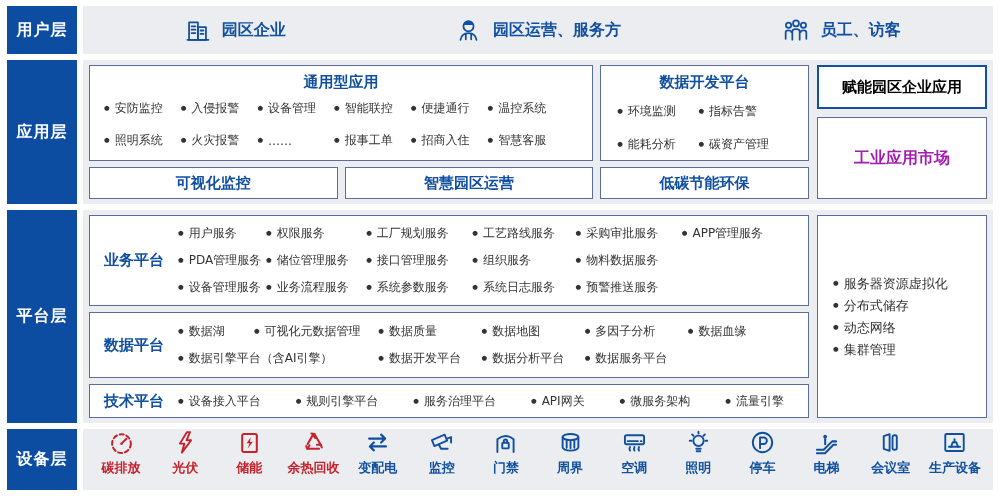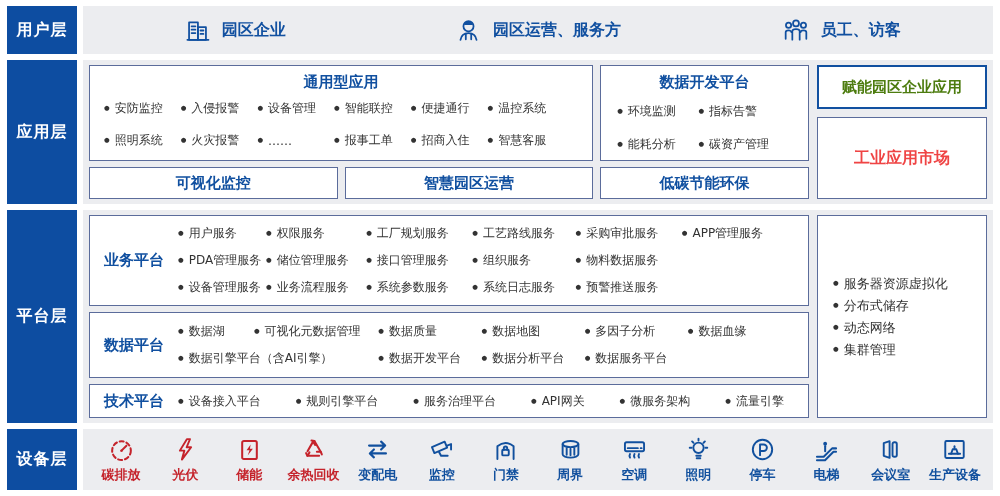--- a/index.html
+++ b/index.html
@@ -35,42 +35,42 @@
   
   .app-row{padding:5px 6px;display:grid;grid-template-columns:1fr 170px;gap:8px;}
   .app-left{display:grid;grid-template-rows:1fr 32px;gap:6px;}
   .app-top{display:grid;grid-template-columns:507fr 210fr;gap:7px;border-radius:13px;}
   .app-bottom{display:grid;grid-template-columns:250fr 250fr 210fr;gap:7px;border-radius:12px;}
   .general-grid{display:grid;grid-template-columns:repeat(6,1fr);padding:8px 28px 6px 14px;row-gap:15px;}
   .special-grid{display:grid;grid-template-columns:1fr 1.25fr;padding:11px 8px 6px 16px;row-gap:16px;}
   .tab-box{display:flex;align-items:center;justify-content:center;color:#1150a0;font-weight:bold;font-size:15px;}
   .app-right{display:grid;grid-template-rows:44px 1fr;gap:8px;}
   .enable-box{border:2px solid #1150a0;display:flex;align-items:center;justify-content:center;
-    color:#4d7c0f;font-weight:bold;font-size:15px;background:#fff;}
-  .market-box{display:flex;align-items:center;justify-content:center;color:#ef4444;font-weight:bold;font-size:16px;}
+    color:#000000;font-weight:bold;font-size:15px;background:#fff;}
+  .market-box{display:flex;align-items:center;justify-content:center;color:#a21caf;font-weight:bold;font-size:16px;}
 
   
   .platform-row{padding:5px 6px;display:grid;grid-template-columns:1fr 170px;gap:8px;}
   .platform-left{display:flex;flex-direction:column;gap:6px;}
   .psec{display:flex;align-items:center;background:#fff;border:1px solid #5b6c9b;box-sizing:border-box;}
   .psec-label{width:88px;flex:none;text-align:center;color:#1150a0;font-weight:bold;font-size:15px;}
   .psec-grid{flex:1;display:grid;align-content:center;row-gap:10px;padding-right:23px;}
   .psec.business{flex:92 1 0;}
   .psec.data{flex:66 1 0;}
   .psec.tech{flex:33 1 0;}
   .grid-business{grid-template-columns:14.5% 16.5% 17.5% 17% 17.5% 17%;}
   .grid-data{grid-template-columns:12.5% 20.5% 17% 17% 17% 16%;}
   .span2{grid-column:span 2;}
   .tech-flex{flex:1;display:flex;justify-content:space-between;align-items:center;padding-right:24px;}
   .infra-box{background:#fff;border:1px solid #5b6c9b;display:flex;flex-direction:column;
     justify-content:center;gap:4px;padding-left:15px;}
   .infra-box .bi{font-size:13px;}
 
   
-  .device-row{display:flex;align-items:center;padding:0 6px;}
+  .device-row{display:flex;align-items:flex-start;padding:0 6px;}
   .device-item{flex:1;display:flex;flex-direction:column;align-items:center;gap:3px;
     font-weight:bold;font-size:13px;}
   .device-item.red{color:#c5232b;}
   .device-item.blue{color:#11509e;}
   .device-item svg{display:block;}
 </style>
 </head>
 <body>
 
 <div class="board">

